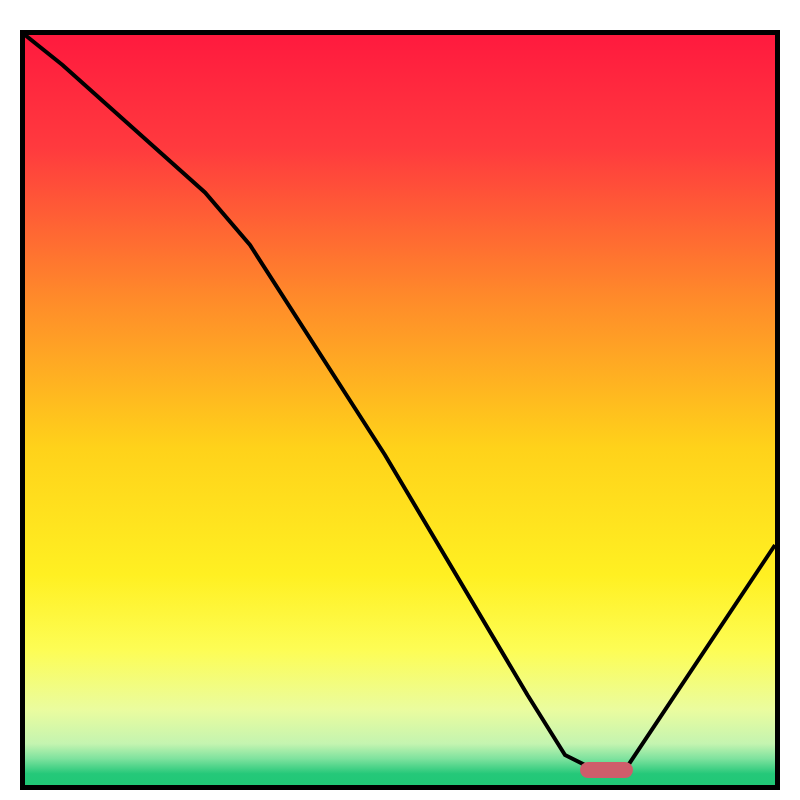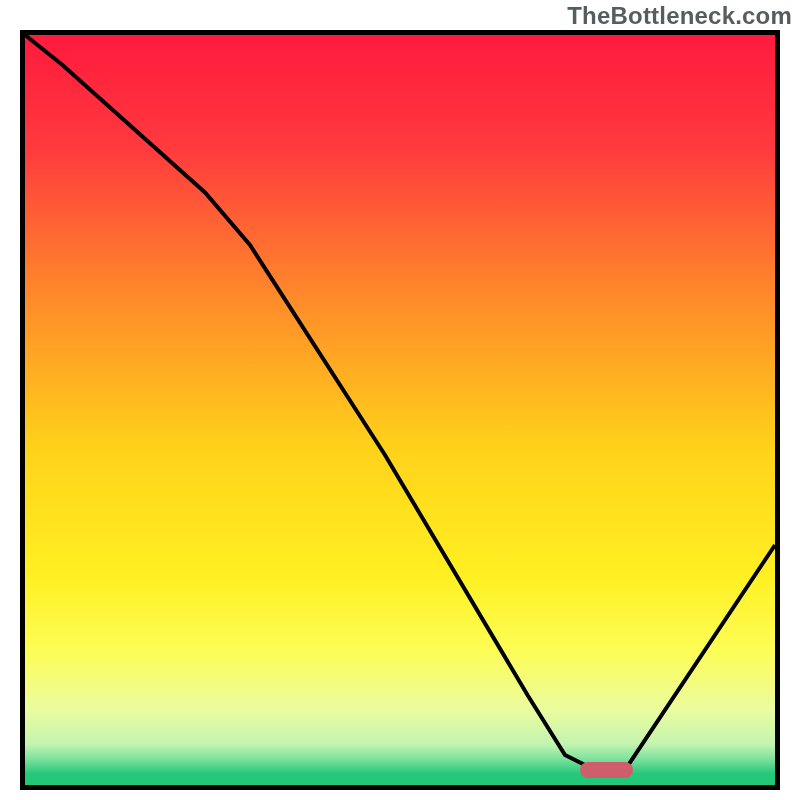--- a/index.html
+++ b/index.html
@@ -46,21 +46,20 @@
     height: 16px;
     border-radius: 8px;
     background: #cf5d6b;
   }
 </style>
 </head>
 <body>
 
 <div class="container">
 
-  <div class="watermark">TheBottleneck.com</div>
 
   <div class="plot-frame">
     <svg class="gradient" viewBox="0 0 100 100" preserveAspectRatio="none" width="100%" height="100%">
       <defs>
         <linearGradient id="bg-grad" x1="0" y1="0" x2="0" y2="1">
             <stop offset="0%" stop-color="#ff1a3e"></stop>
             <stop offset="15%" stop-color="#ff3a3e"></stop>
             <stop offset="35%" stop-color="#ff8a2a"></stop>
             <stop offset="55.00000000000001%" stop-color="#ffd21a"></stop>
             <stop offset="72%" stop-color="#fff022"></stop>

